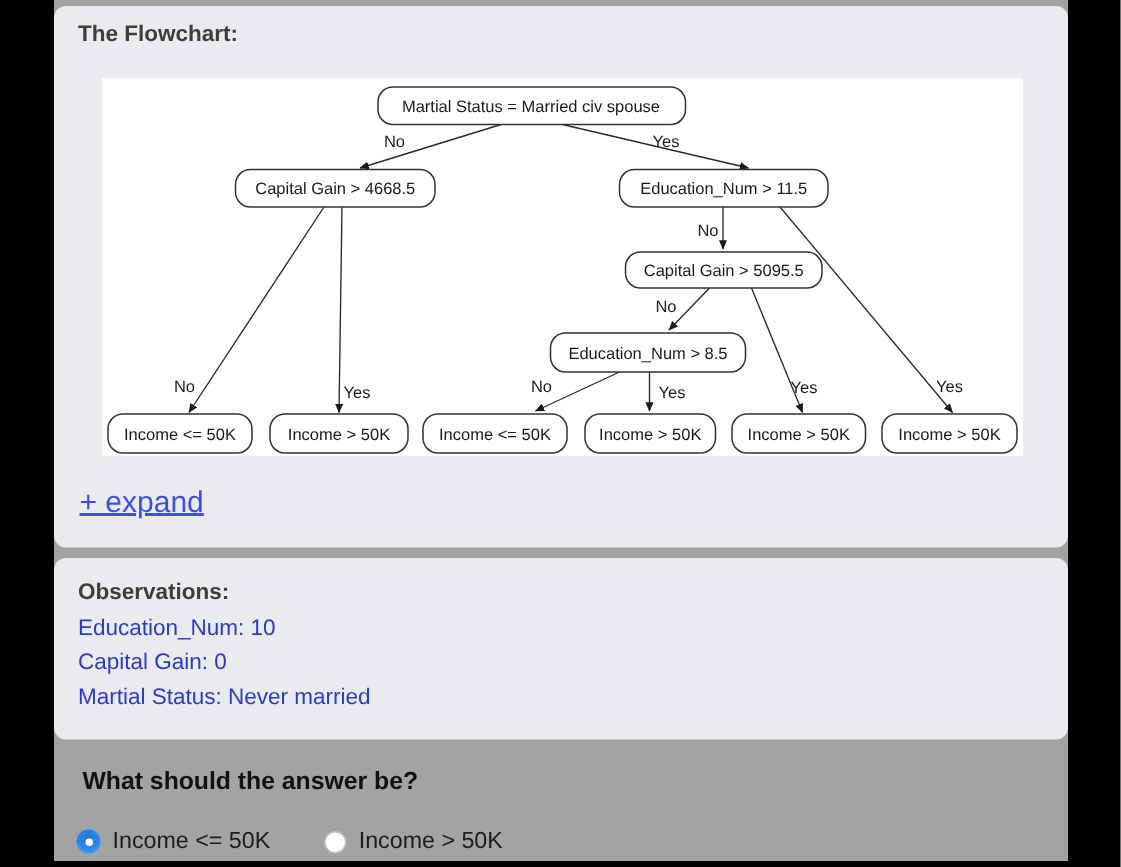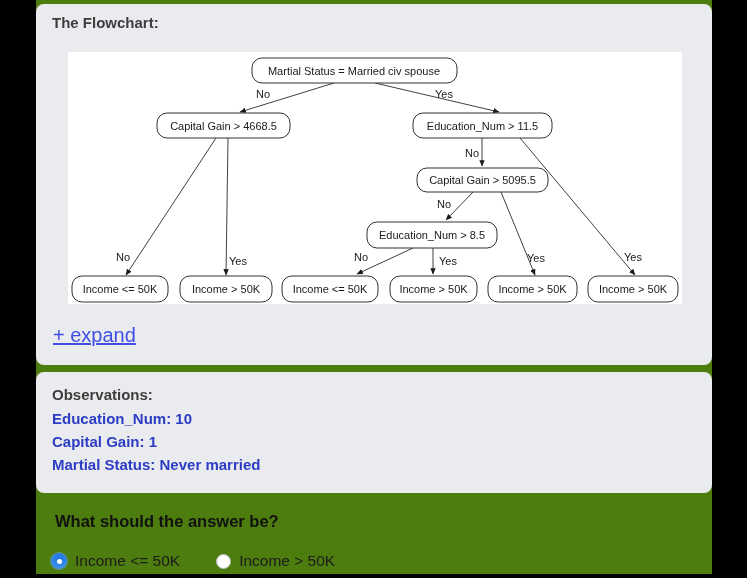--- a/index.html
+++ b/index.html
@@ -6,21 +6,21 @@
   body{
     width:747px;height:578px;
     background:#000;
     position:relative;
     overflow:hidden;
     font-family:"Liberation Sans", sans-serif;
   }
   .page{
     position:absolute;left:36px;top:0;
     width:676px;height:574px;
-    background:#4d7c0f;
+    background:#a3a3a3;
   }
   .card{
     position:absolute;left:0;right:0;
     background:#e9ebee;
     border-radius:8px;
   }
   .card-flowchart{top:4px;height:361px;}
   .card-observations{top:372px;height:121px;padding-left:48px;}
   .section-title{
     position:absolute;left:16px;top:10px;
@@ -35,21 +35,21 @@
     position:absolute;left:17px;top:320px;
     font-size:20px;color:#3f4fe3;
     text-decoration:underline;cursor:pointer;
   }
   .obs-title{
     position:absolute;left:16px;top:14px;
     font-size:15px;font-weight:bold;color:#3d3d3d;
   }
   .obs-line{
     position:absolute;left:16px;
-    font-size:15px;font-weight:bold;color:#2c3cc4;
+    font-size:15px;font-weight:normal;color:#2c3cc4;
   }
   .obs-line.l0{top:38px;}
   .obs-line.l1{top:61px;}
   .obs-line.l2{top:84px;}
   .question-prompt{
     position:absolute;left:0;top:512px;
     font-size:16.5px;font-weight:bold;color:#111;padding-left:19px;
   }
   .options-row{
     position:absolute;left:15px;top:552px;
@@ -161,21 +161,21 @@
         </g>
       </svg>
     </div>
 
     <a class="expand-link">+ expand</a>
   </div>
 
   <div class="card card-observations">
     <div class="obs-title">Observations:</div>
     <div class="obs-line l0">Education_Num: 10</div>
-    <div class="obs-line l1">Capital Gain: 1</div>
+    <div class="obs-line l1">Capital Gain: 0</div>
     <div class="obs-line l2">Martial Status: Never married</div>
   </div>
 
   <div class="question-prompt">What should the answer be?</div>
 
   <div class="options-row">
     <div class="option">
       <span class="radio selected"></span>
       <span class="option-label">Income &lt;= 50K</span>
     </div>

